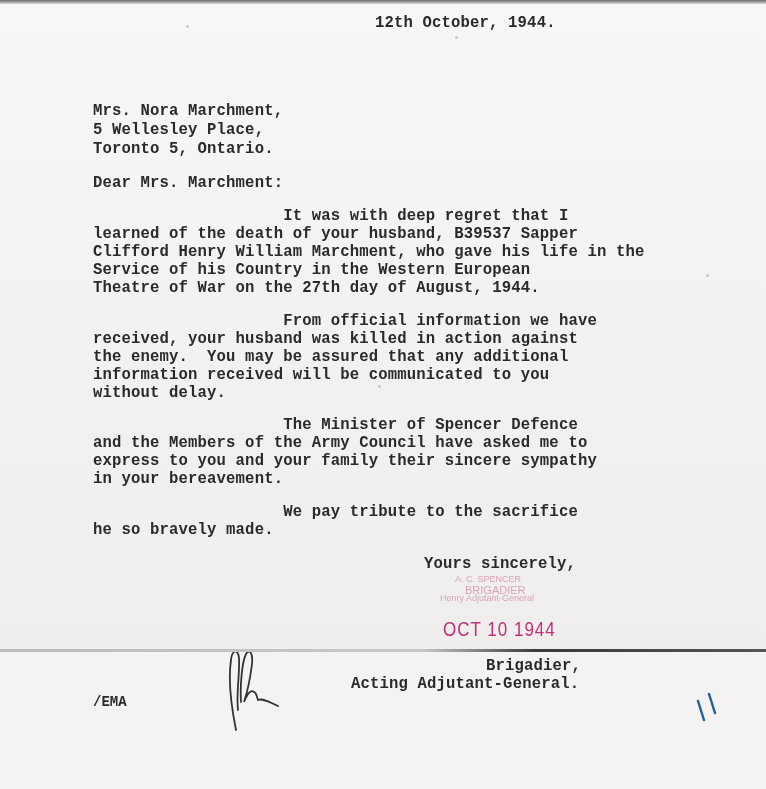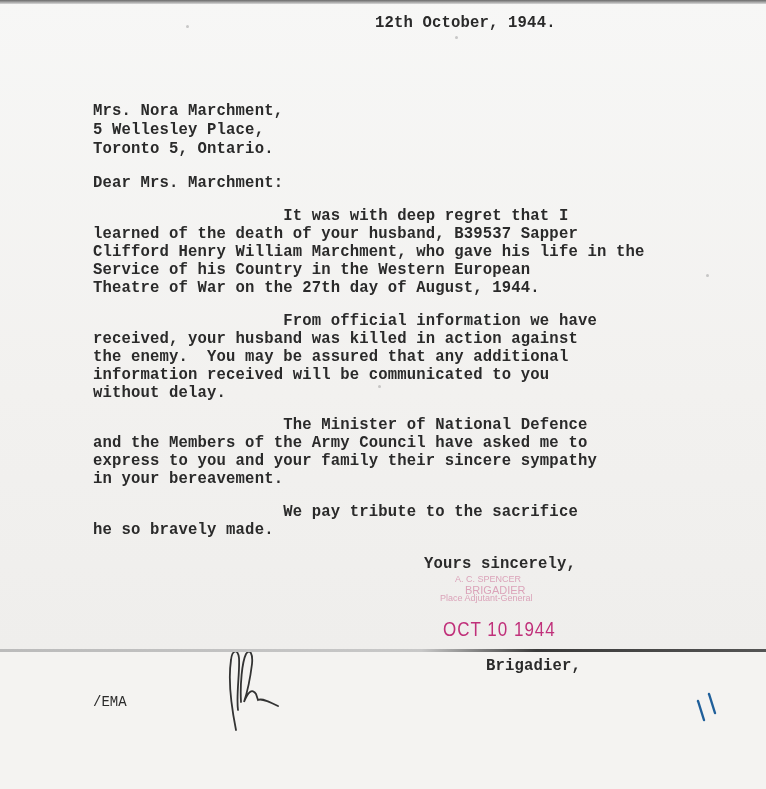--- a/index.html
+++ b/index.html
@@ -26,21 +26,21 @@
     .body-text { left: 93px; }
     .stamp {
       position: absolute; color: #d48aa8; font-family: "Liberation Sans", sans-serif;
       white-space: pre; opacity: 0.75;
     }
     .date-stamp {
       position: absolute; left: 443px; top: 620px; color: #c0307a;
       font-family: "Liberation Sans", sans-serif; font-size: 17px; letter-spacing: 1px;
       transform: scaleY(1.15);
     }
-    .initials { position: absolute; left: 93px; top: 694px; font-size: 14px; font-weight: normal; color: #2a2a2a; }
+    .initials { position: absolute; left: 93px; top: 694px; font-size: 14px; font-weight: bold; color: #2a2a2a; }
     .signature { position: absolute; left: 222px; top: 640px; }
     .blue-mark { position: absolute; left: 695px; top: 688px; }
     .speck { position: absolute; width: 3px; height: 3px; background: #999; border-radius: 50%; opacity: .5; }
   </style>
 </head>
 <body>
 
 <div class="page">
   <div class="top-edge"></div>
 
@@ -62,40 +62,41 @@
 
   <div>
     <div class="line body-text" style="top:312px">                    From official information we have</div>
     <div class="line body-text" style="top:330px">received, your husband was killed in action against</div>
     <div class="line body-text" style="top:348px">the enemy.  You may be assured that any additional</div>
     <div class="line body-text" style="top:366px">information received will be communicated to you</div>
     <div class="line body-text" style="top:384px">without delay.</div>
   </div>
 
   <div>
-    <div class="line body-text" style="top:416px">                    The Minister of National Defence</div>
+    <div class="line body-text" style="top:416px">                    The Minister of Spencer Defence</div>
     <div class="line body-text" style="top:434px">and the Members of the Army Council have asked me to</div>
     <div class="line body-text" style="top:452px">express to you and your family their sincere sympathy</div>
     <div class="line body-text" style="top:470px">in your bereavement.</div>
   </div>
 
   <div>
     <div class="line body-text" style="top:503px">                    We pay tribute to the sacrifice</div>
     <div class="line body-text" style="top:521px">he so bravely made.</div>
   </div>
 
   <div class="line" style="left:424px; top:555px">Yours sincerely,</div>
 
   <div class="stamp" style="left:455px; top:574px; font-size:9px;">A. C. SPENCER</div>
   <div class="stamp" style="left:465px; top:584px; font-size:11px;">BRIGADIER</div>
-  <div class="stamp" style="left:440px; top:593px; font-size:9px;">Place Adjutant-General</div>
+  <div class="stamp" style="left:440px; top:593px; font-size:9px;">Henry Adjutant-General</div>
 
   <div class="date-stamp">OCT 10 1944</div>
 
   <div class="line" style="left:486px; top:657px">Brigadier,</div>
+  <div class="line" style="left:351px; top:675px">Acting Adjutant-General.</div>
 
   <div class="initials">/EMA</div>
 
   <svg class="signature" width="70" height="95" viewBox="0 0 70 95">
     <path d="M14 90 C10 70 6 40 9 20 C10 10 16 8 17 18 C18 32 14 55 16 70 M19 62 C18 45 20 22 24 14 C28 8 31 14 30 24 C28 40 24 56 22 62 C26 52 30 48 34 54 L36 60 C40 58 48 62 56 66" fill="none" stroke="#333" stroke-width="1.8" stroke-linecap="round"></path>
   </svg>
 
   <svg class="blue-mark" width="30" height="40" viewBox="0 0 30 40">
     <path d="M3 13 L9 32" stroke="#1f5f9a" stroke-width="2.4" stroke-linecap="round"></path>
     <path d="M14 6 L20 25" stroke="#1f5f9a" stroke-width="2.4" stroke-linecap="round"></path>

